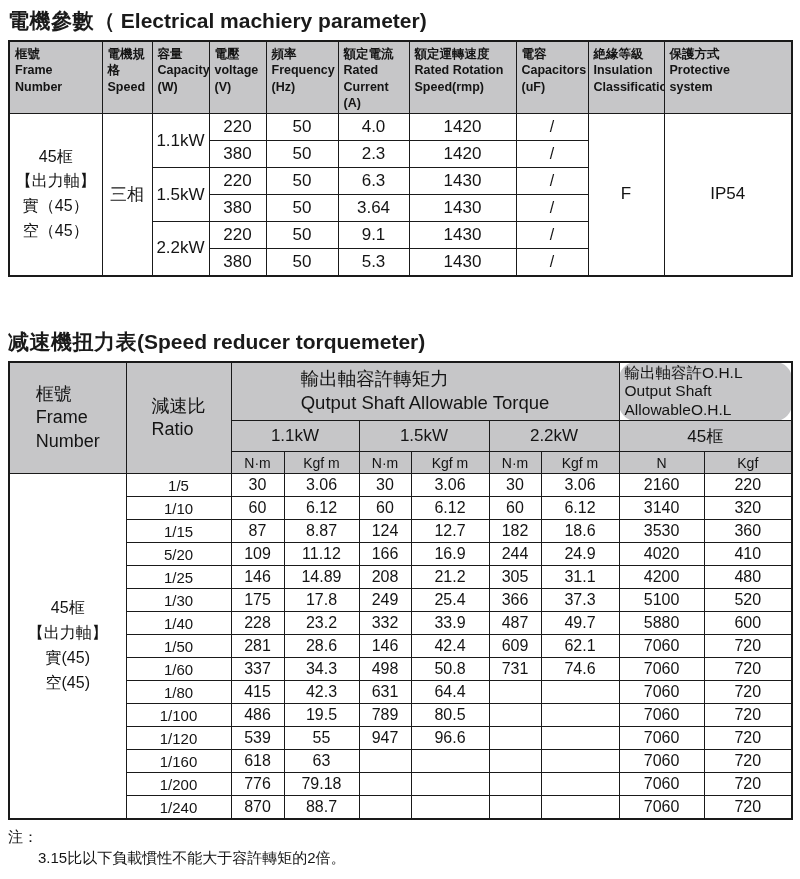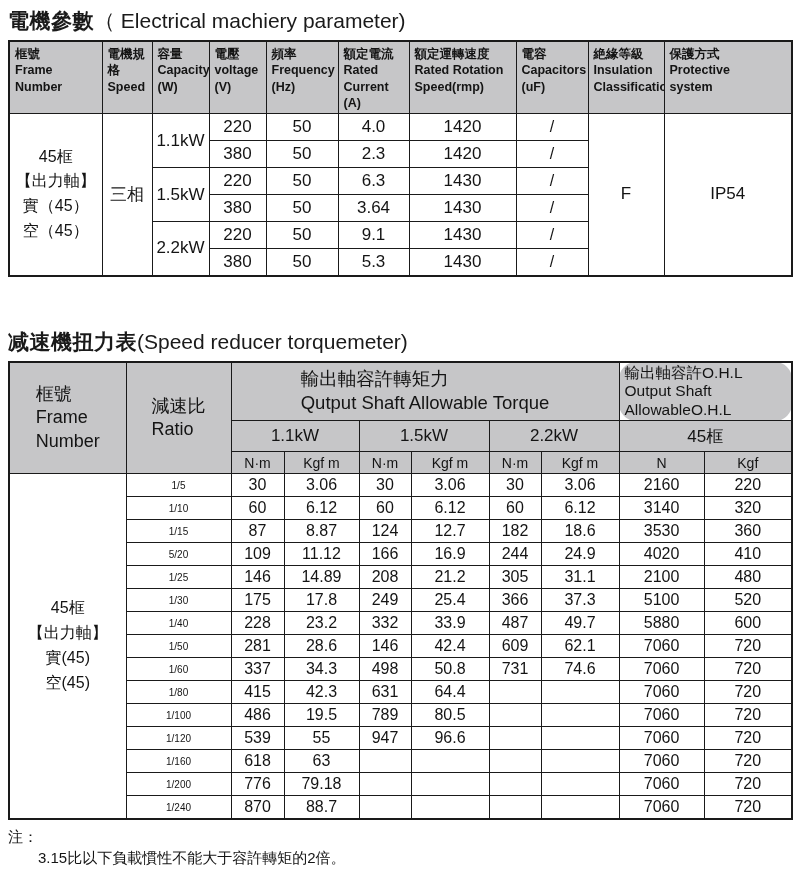--- a/index.html
+++ b/index.html
@@ -7,21 +7,21 @@
   body {
     width: 800px; height: 879px;
     background: #ffffff;
     color: #141414;
     font-family: "Liberation Sans", "DejaVu Sans", sans-serif;
     overflow: hidden;
   }
   .page { padding: 5px 9px 0 8px; }
 
   .doc-title { font-size: 21px; font-weight: bold; letter-spacing: 0.5px; margin: 2px 0 5px 0; color: #1a1a1a; }
-  .doc-title .en { font-weight: normal; letter-spacing: 0; }
+  .doc-title .en { font-weight: bold; letter-spacing: 0; }
 
   table { border-collapse: collapse; table-layout: fixed; width: 783px; border: 2px solid #1a1a1a; }
   th, td { border: 1px solid #1a1a1a; overflow: hidden; }
 
   
   .t1 thead th {
     background: #c6c6c8;
     font-size: 12.5px; font-weight: bold; line-height: 1.3;
     text-align: left; vertical-align: top;
     padding: 4px 2px 2px 5px;
@@ -39,21 +39,21 @@
   .t2 .hd-big { font-size: 18px; line-height: 1.3; text-align: center; height: 112px; }
   .t2 .hd-torque { font-size: 18.5px; line-height: 1.3; text-align: center; height: 55px; }
   .t2 .hd-ohl { font-size: 15.5px; line-height: 1.2; text-align: left; padding-left: 5px; height: 55px; border-radius: 17px; }
   .t2 .hd-kw { font-size: 17px; text-align: center; height: 31px; }
   .t2 .hd-unit { font-size: 14px; text-align: center; height: 22px; margin-left: 33px; }
   .blk { display: inline-block; text-align: left; white-space: pre-line; }
   .t2 tbody td {
     font-size: 16px; text-align: center; vertical-align: middle;
     height: 23px; padding: 0 2px;
   }
-  .t2 td.ratio { font-size: 10px; }
+  .t2 td.ratio { font-size: 15px; }
   .t2 td.frame-body { font-size: 16px; line-height: 1.55; white-space: pre-line; background: #ffffff; }
 
   .section-gap { height: 49px; }
 
   
   .notes { margin-top: 6px; font-size: 15px; line-height: 1.42; color: #141414; }
   .notes .row { display: flex; }
   .notes .lbl { flex: 0 0 auto; }
   .notes .indent { padding-left: 30px; }
 </style>
@@ -272,21 +272,21 @@
     </tr>
 
     <tr>
       <td class="ratio">1/25</td>
       <td>146</td>
       <td>14.89</td>
       <td>208</td>
       <td>21.2</td>
       <td>305</td>
       <td>31.1</td>
-      <td>2100</td>
+      <td>4200</td>
       <td>480</td>
     </tr>
 
     <tr>
       <td class="ratio">1/30</td>
       <td>175</td>
       <td>17.8</td>
       <td>249</td>
       <td>25.4</td>
       <td>366</td>

